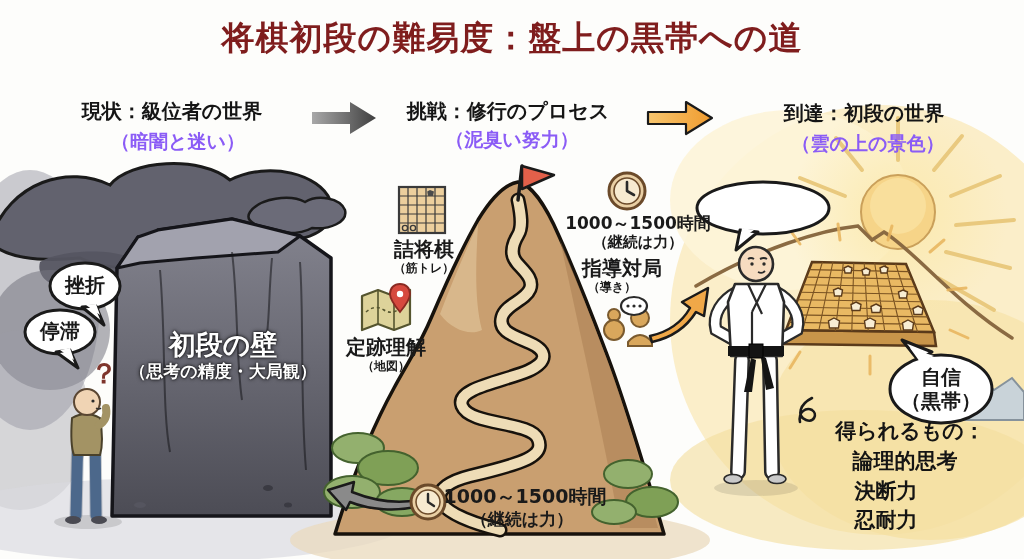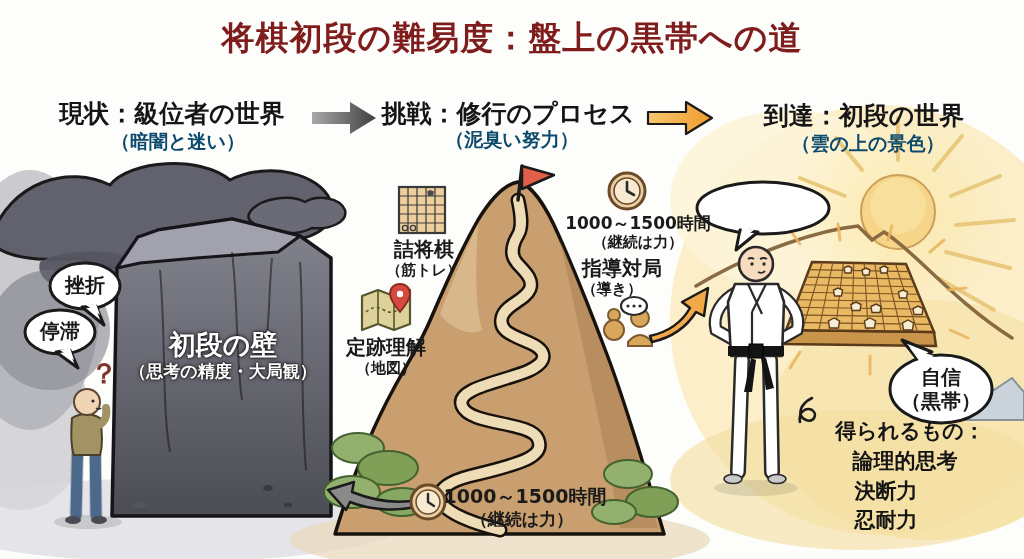--- a/index.html
+++ b/index.html
@@ -6,27 +6,27 @@
   #stage{
     position:relative;width:1024px;height:559px;overflow:hidden;
     background:#fdfdfb;
     font-family:"DejaVu Sans","Liberation Sans",sans-serif;
     color:#111;
   }
   #artwork{position:absolute;left:0;top:0;width:1024px;height:559px;}
   .txt{position:absolute;white-space:nowrap;transform:translateX(-50%);line-height:1.12;}
   .center{text-align:center;}
   .title{font-size:33px;font-weight:800;letter-spacing:1px;color:#7f1d1d;}
-  .h1{font-size:25px;font-weight:800;color:#151515;}
-  .h2{font-size:19px;font-weight:700;color:#0c4a6e;}
+  .h1{font-size:20px;font-weight:800;color:#151515;}
+  .h2{font-size:19px;font-weight:700;color:#8b5cf6;}
   .wallT{font-size:27px;font-weight:800;color:#fff;text-shadow:0 0 4px rgba(0,0,0,.85),0 0 2px rgba(0,0,0,.9);}
   .wallS{font-size:17px;font-weight:700;color:#fff;text-shadow:0 0 4px rgba(0,0,0,.85),0 0 2px rgba(0,0,0,.9);}
   .bub{font-size:20px;font-weight:800;color:#1a1a1a;}
   .lbl{font-size:20px;font-weight:800;color:#1a1a1a;}
-  .lbls{font-size:15px;font-weight:700;color:#1a1a1a;text-align:right;}
+  .lbls{font-size:12px;font-weight:700;color:#1a1a1a;text-align:right;}
   .hrs{font-size:17px;font-weight:800;color:#1a1a1a;}
   .hrss{font-size:15px;font-weight:700;color:#1a1a1a;}
   .hrsB{font-size:19px;font-weight:800;color:#1a1a1a;}
   .hrsBs{font-size:17px;font-weight:700;color:#1a1a1a;}
   .qmark{font-size:28px;font-weight:800;color:#7e352c;}
   .gains{font-size:21px;font-weight:800;color:#141414;}
 </style>
 </head>
 <body>
 

